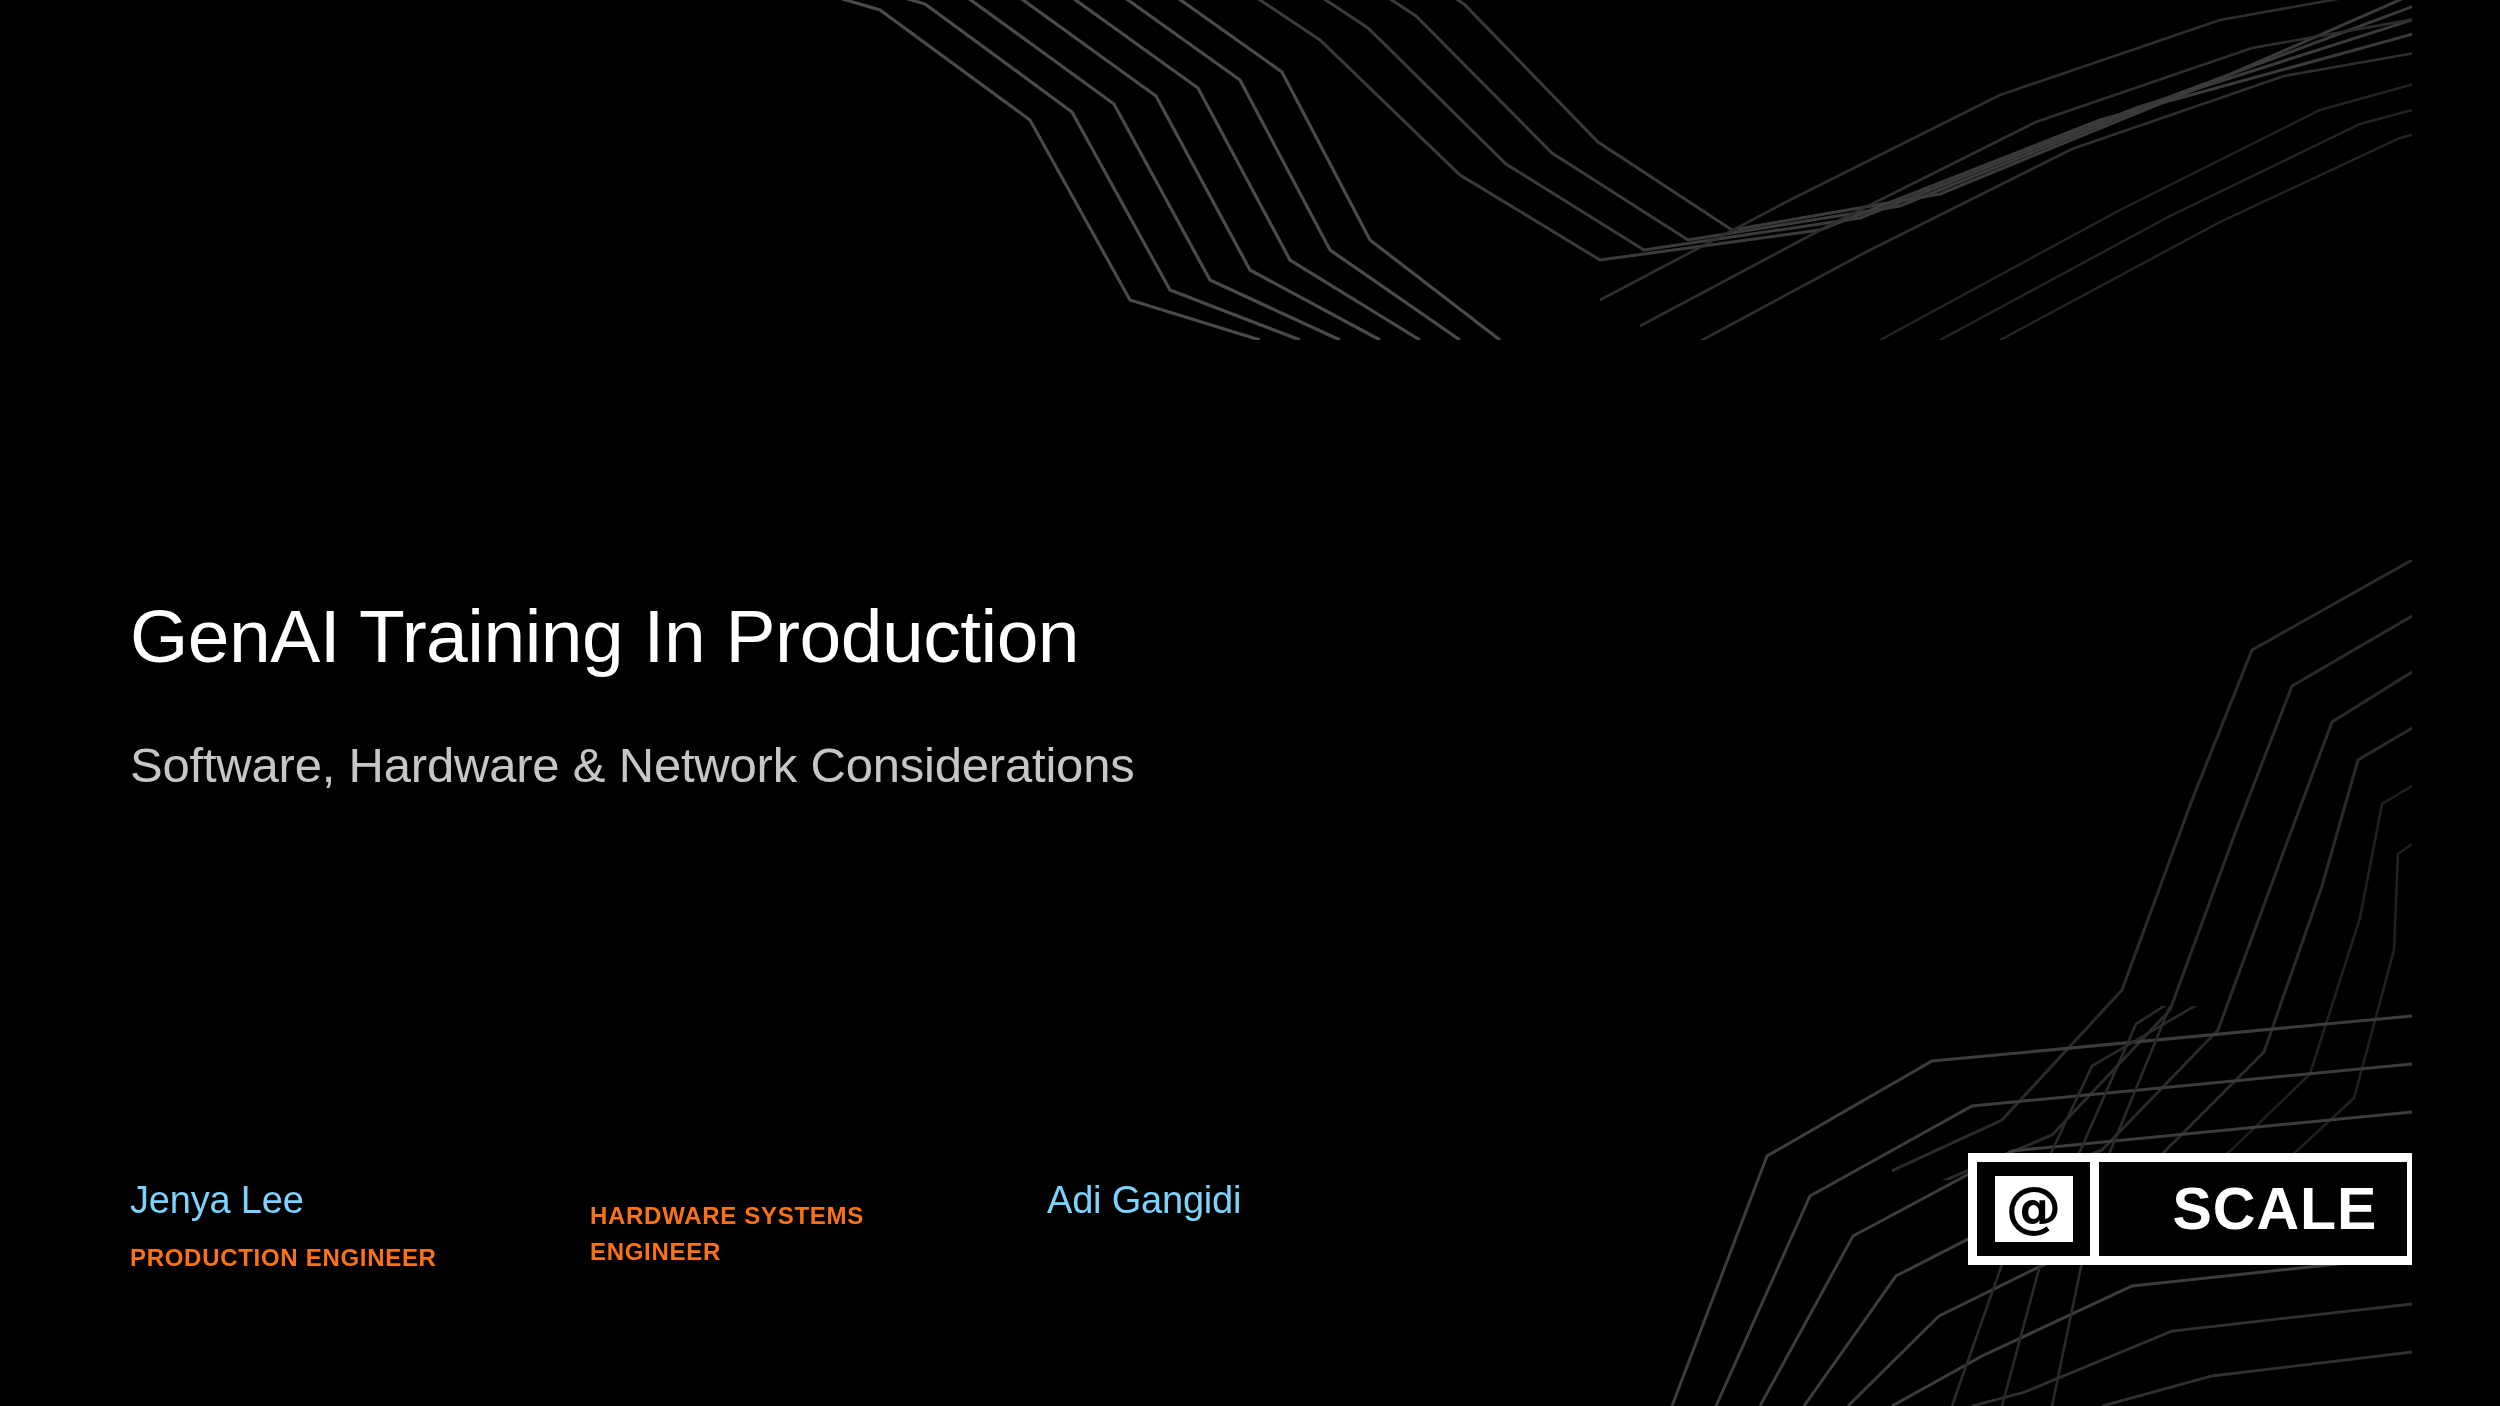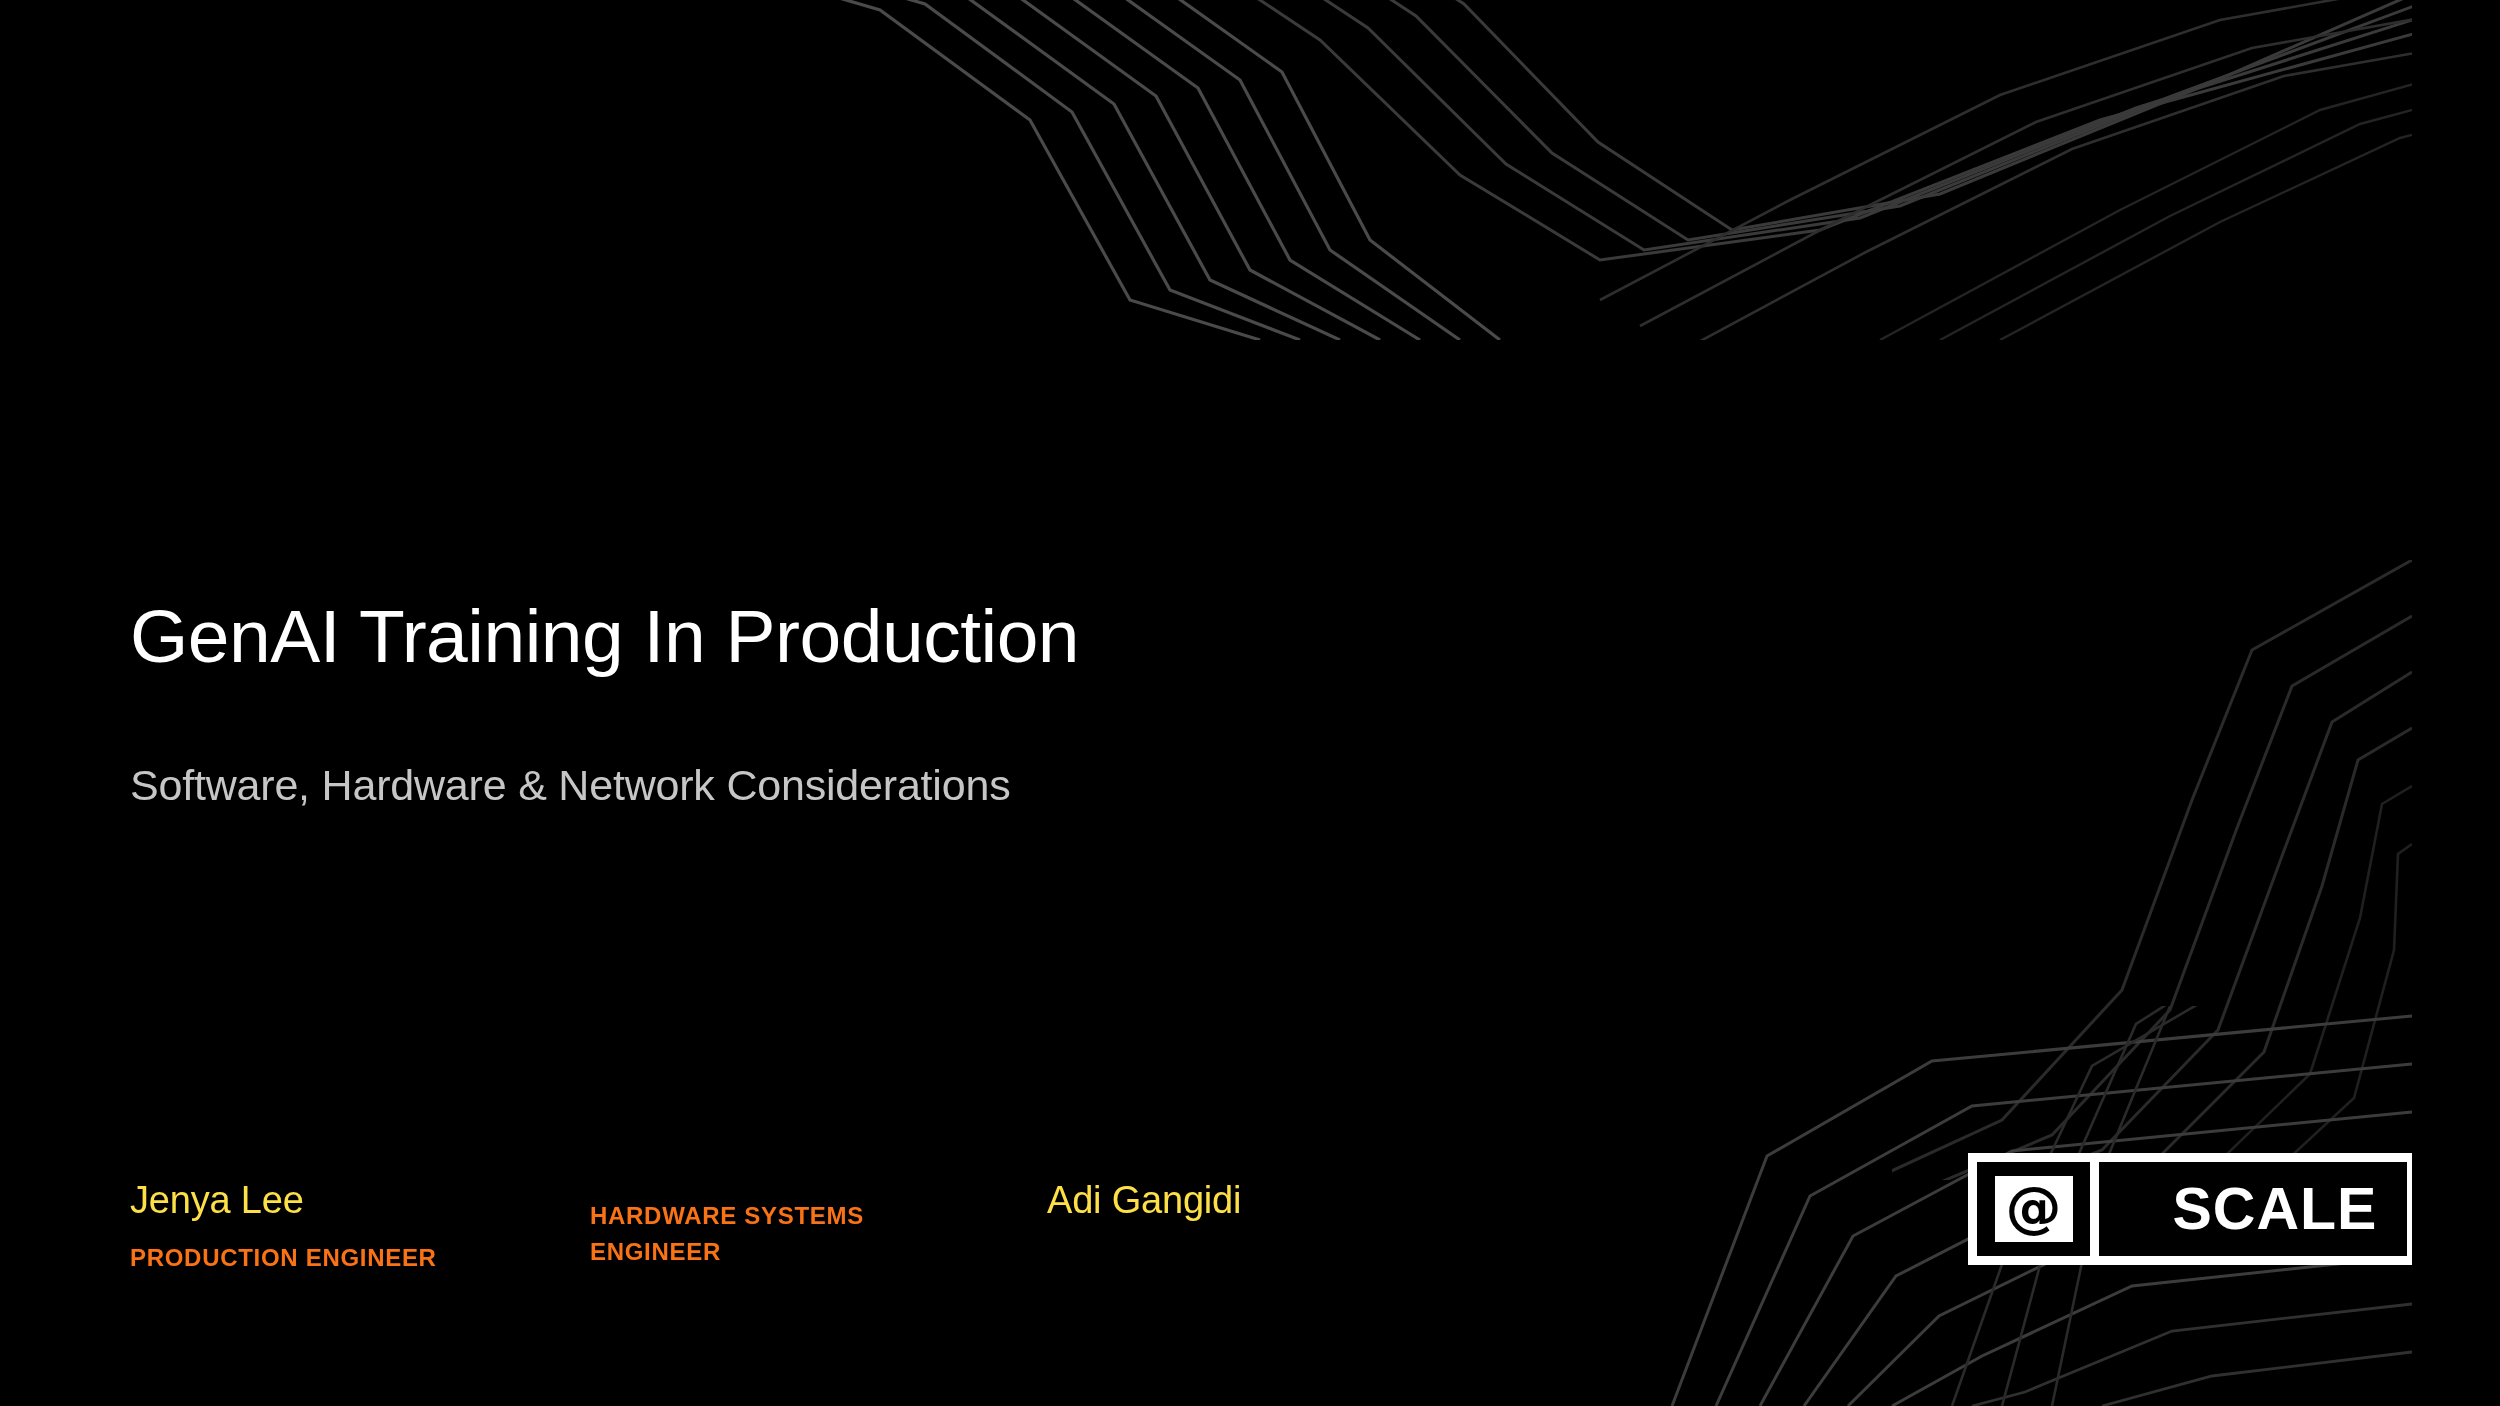--- a/index.html
+++ b/index.html
@@ -34,22 +34,22 @@
   }
   .slide-title {
     font-size:75px;
     font-weight:400;
     letter-spacing:-0.5px;
     color:#ffffff;
     line-height:1.08;
     white-space:nowrap;
   }
   .slide-subtitle {
-    margin-top:84px;
-    font-size:43px;
+    margin-top:60px;
+    font-size:49px;
     font-weight:400;
     letter-spacing:-0.2px;
     color:#c6c6c6;
     line-height:1.15;
     white-space:nowrap;
   }
 
   
   .presenters {
     position:absolute;
@@ -58,21 +58,21 @@
     width:1420px;
     display:flex;
   }
   .presenter { flex:0 0 auto; }
   .presenter:nth-child(1) { width:460px; }
   .presenter:nth-child(2) { width:457px; }
   .presenter:nth-child(3) { width:460px; }
   .presenter-name {
     font-size:38px;
     font-weight:400;
-    color:#fde047;
+    color:#7dd3fc;
     line-height:1.1;
     letter-spacing:-0.2px;
   }
   .presenter-role {
     margin-top:18px;
     font-size:24px;
     font-weight:700;
     color:#f97316;
     letter-spacing:0.7px;
     line-height:1.5;

